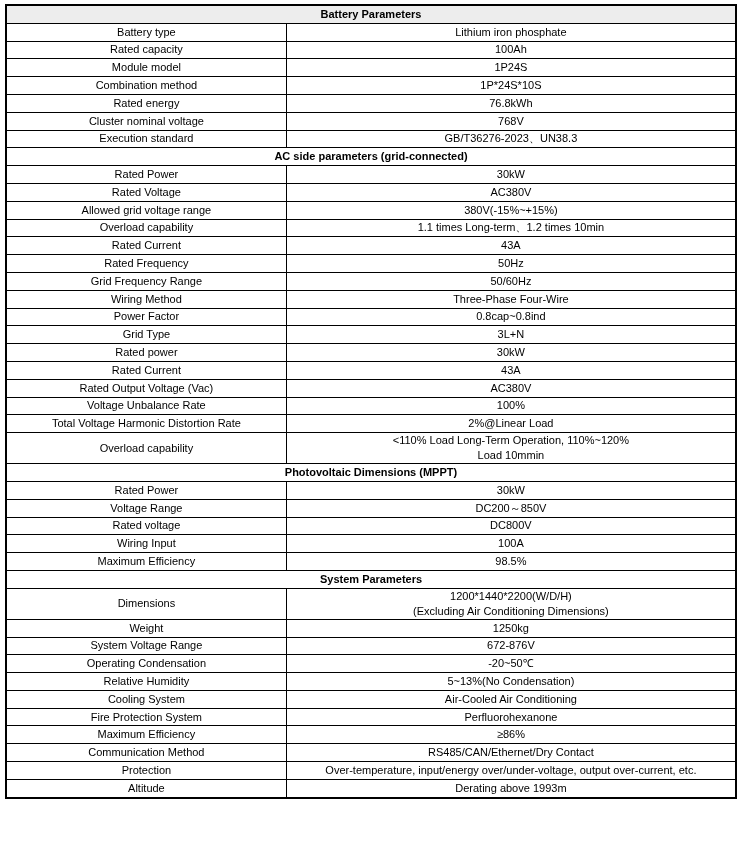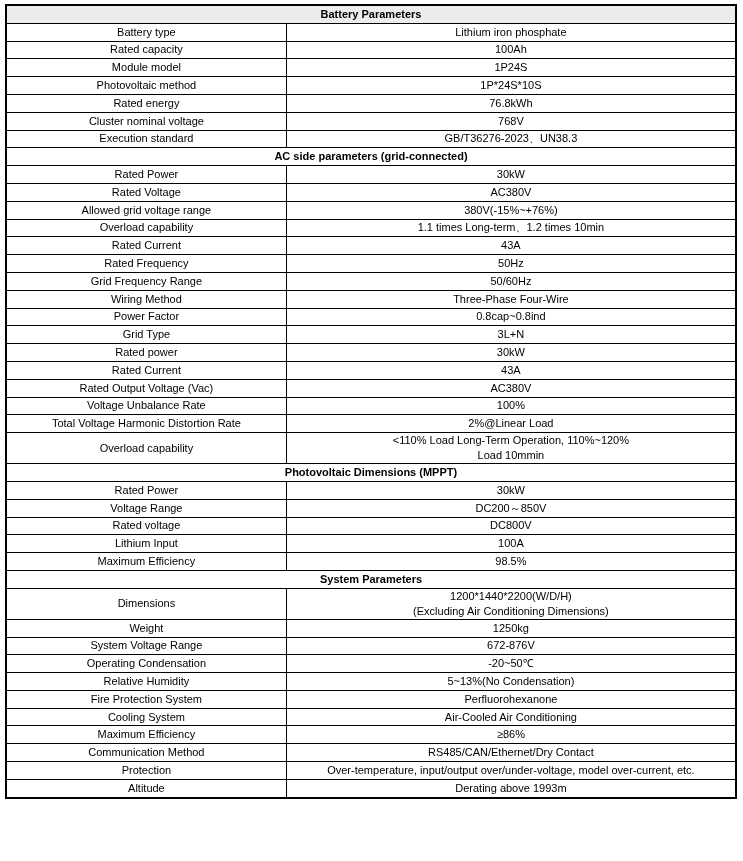--- a/index.html
+++ b/index.html
@@ -62,21 +62,21 @@
         </tr>
         <tr>
           <td class="label-cell">Rated capacity</td>
           <td class="value-cell">100Ah</td>
         </tr>
         <tr>
           <td class="label-cell">Module model</td>
           <td class="value-cell">1P24S</td>
         </tr>
         <tr>
-          <td class="label-cell">Photovoltaic method</td>
+          <td class="label-cell">Combination method</td>
           <td class="value-cell">1P*24S*10S</td>
         </tr>
         <tr>
           <td class="label-cell">Rated energy</td>
           <td class="value-cell">76.8kWh</td>
         </tr>
         <tr>
           <td class="label-cell">Cluster nominal voltage</td>
           <td class="value-cell">768V</td>
         </tr>
@@ -90,21 +90,21 @@
         <tr>
           <td class="label-cell">Rated Power</td>
           <td class="value-cell">30kW</td>
         </tr>
         <tr>
           <td class="label-cell">Rated Voltage</td>
           <td class="value-cell">AC380V</td>
         </tr>
         <tr>
           <td class="label-cell">Allowed grid voltage range</td>
-          <td class="value-cell">380V(-15%~+76%)</td>
+          <td class="value-cell">380V(-15%~+15%)</td>
         </tr>
         <tr>
           <td class="label-cell">Overload capability</td>
           <td class="value-cell">1.1 times Long-term、1.2 times 10min</td>
         </tr>
         <tr>
           <td class="label-cell">Rated Current</td>
           <td class="value-cell">43A</td>
         </tr>
         <tr>
@@ -161,21 +161,21 @@
         </tr>
         <tr>
           <td class="label-cell">Voltage Range</td>
           <td class="value-cell">DC200～850V</td>
         </tr>
         <tr>
           <td class="label-cell">Rated voltage</td>
           <td class="value-cell">DC800V</td>
         </tr>
         <tr>
-          <td class="label-cell">Lithium Input</td>
+          <td class="label-cell">Wiring Input</td>
           <td class="value-cell">100A</td>
         </tr>
         <tr>
           <td class="label-cell">Maximum Efficiency</td>
           <td class="value-cell">98.5%</td>
         </tr>
         <tr>
           <td colspan="2" class="section-header">System Parameters</td>
         </tr>
         <tr>
@@ -193,38 +193,38 @@
         </tr>
         <tr>
           <td class="label-cell">Operating Condensation</td>
           <td class="value-cell">-20~50℃</td>
         </tr>
         <tr>
           <td class="label-cell">Relative Humidity</td>
           <td class="value-cell">5~13%(No Condensation)</td>
         </tr>
         <tr>
+          <td class="label-cell">Cooling System</td>
+          <td class="value-cell">Air-Cooled Air Conditioning</td>
+        </tr>
+        <tr>
           <td class="label-cell">Fire Protection System</td>
           <td class="value-cell">Perfluorohexanone</td>
         </tr>
         <tr>
-          <td class="label-cell">Cooling System</td>
-          <td class="value-cell">Air-Cooled Air Conditioning</td>
-        </tr>
-        <tr>
           <td class="label-cell">Maximum Efficiency</td>
           <td class="value-cell">≥86%</td>
         </tr>
         <tr>
           <td class="label-cell">Communication Method</td>
           <td class="value-cell">RS485/CAN/Ethernet/Dry Contact</td>
         </tr>
         <tr>
           <td class="label-cell">Protection</td>
-          <td class="value-cell">Over-temperature, input/output over/under-voltage, model over-current, etc.</td>
+          <td class="value-cell">Over-temperature, input/energy over/under-voltage, output over-current, etc.</td>
         </tr>
         <tr>
           <td class="label-cell">Altitude</td>
           <td class="value-cell">Derating above 1993m</td>
         </tr>
       </tbody>
   </table>
 </div>
 
 </body></html>

